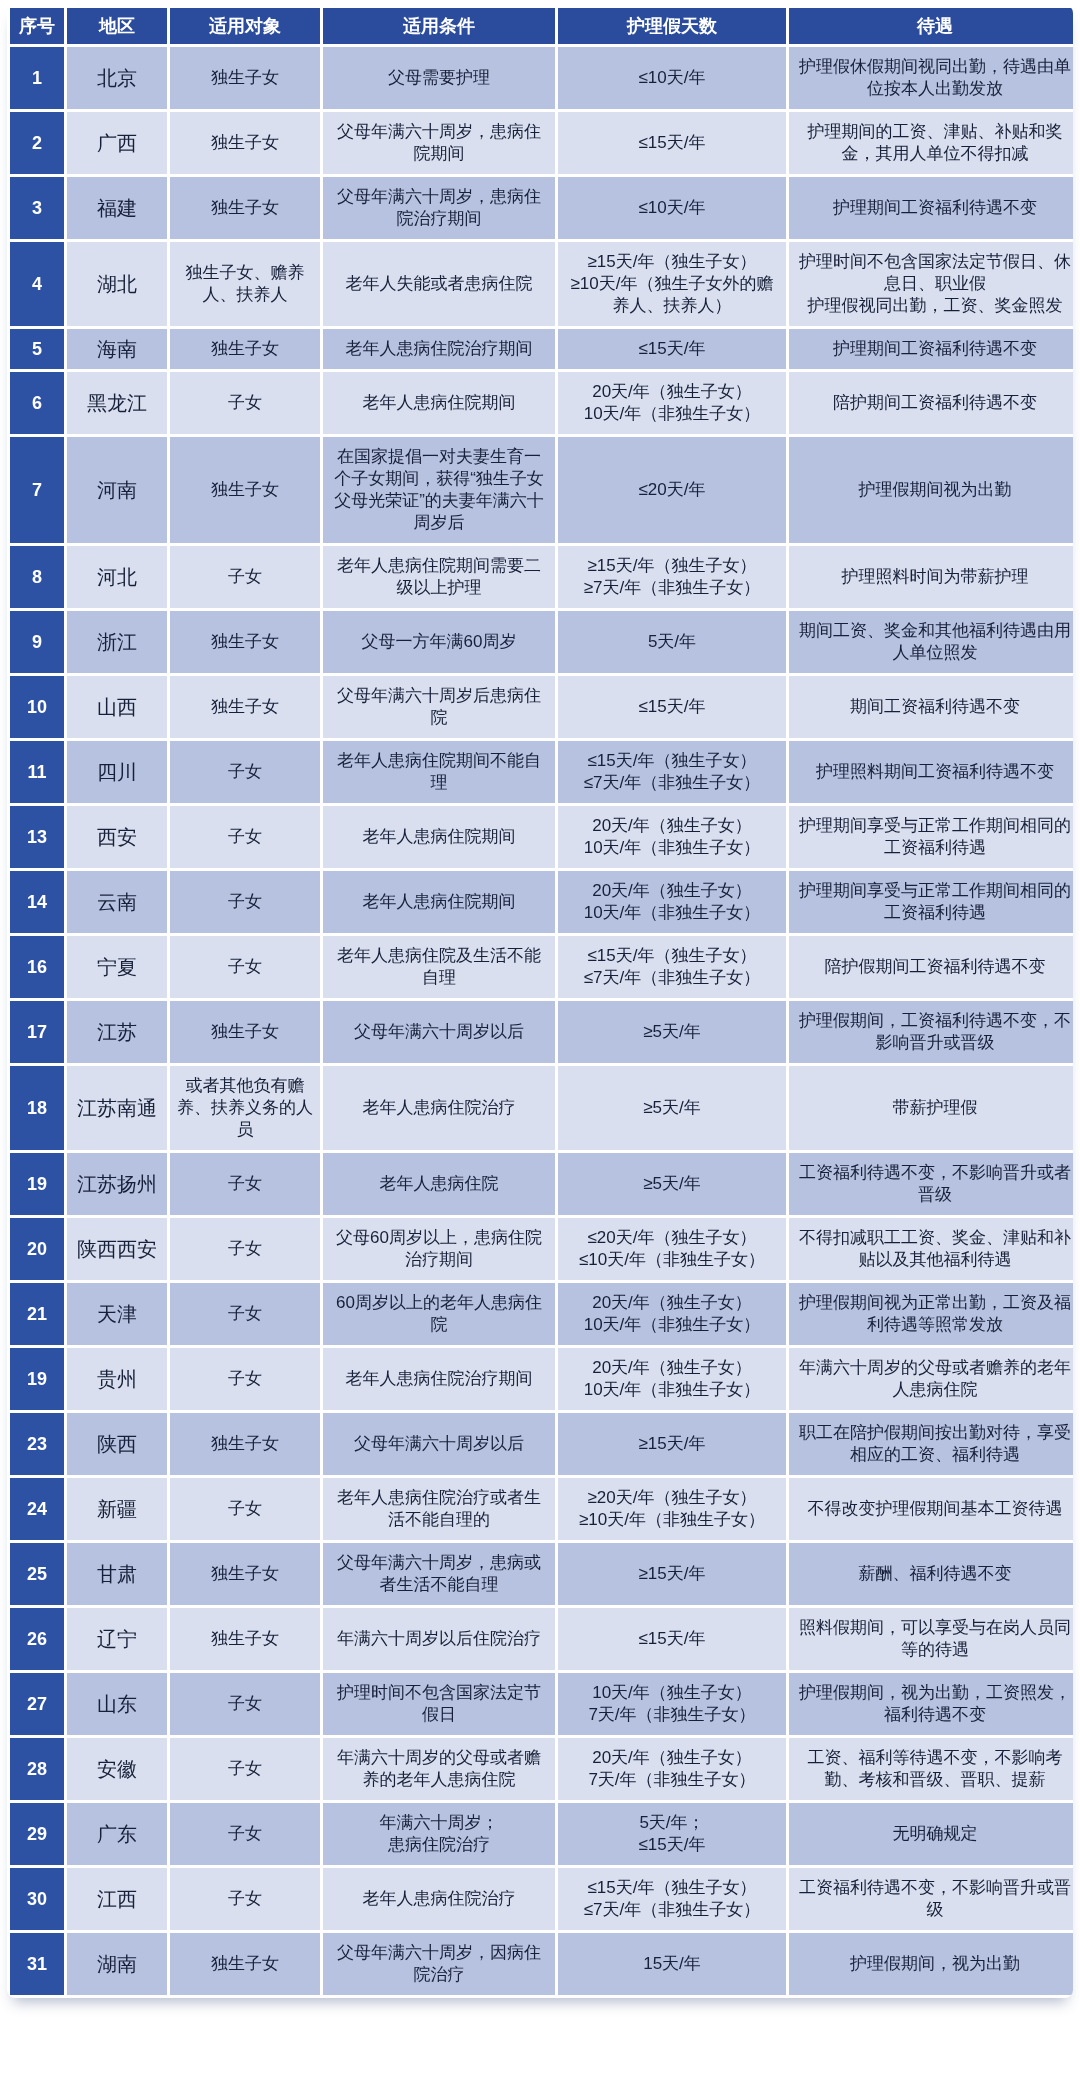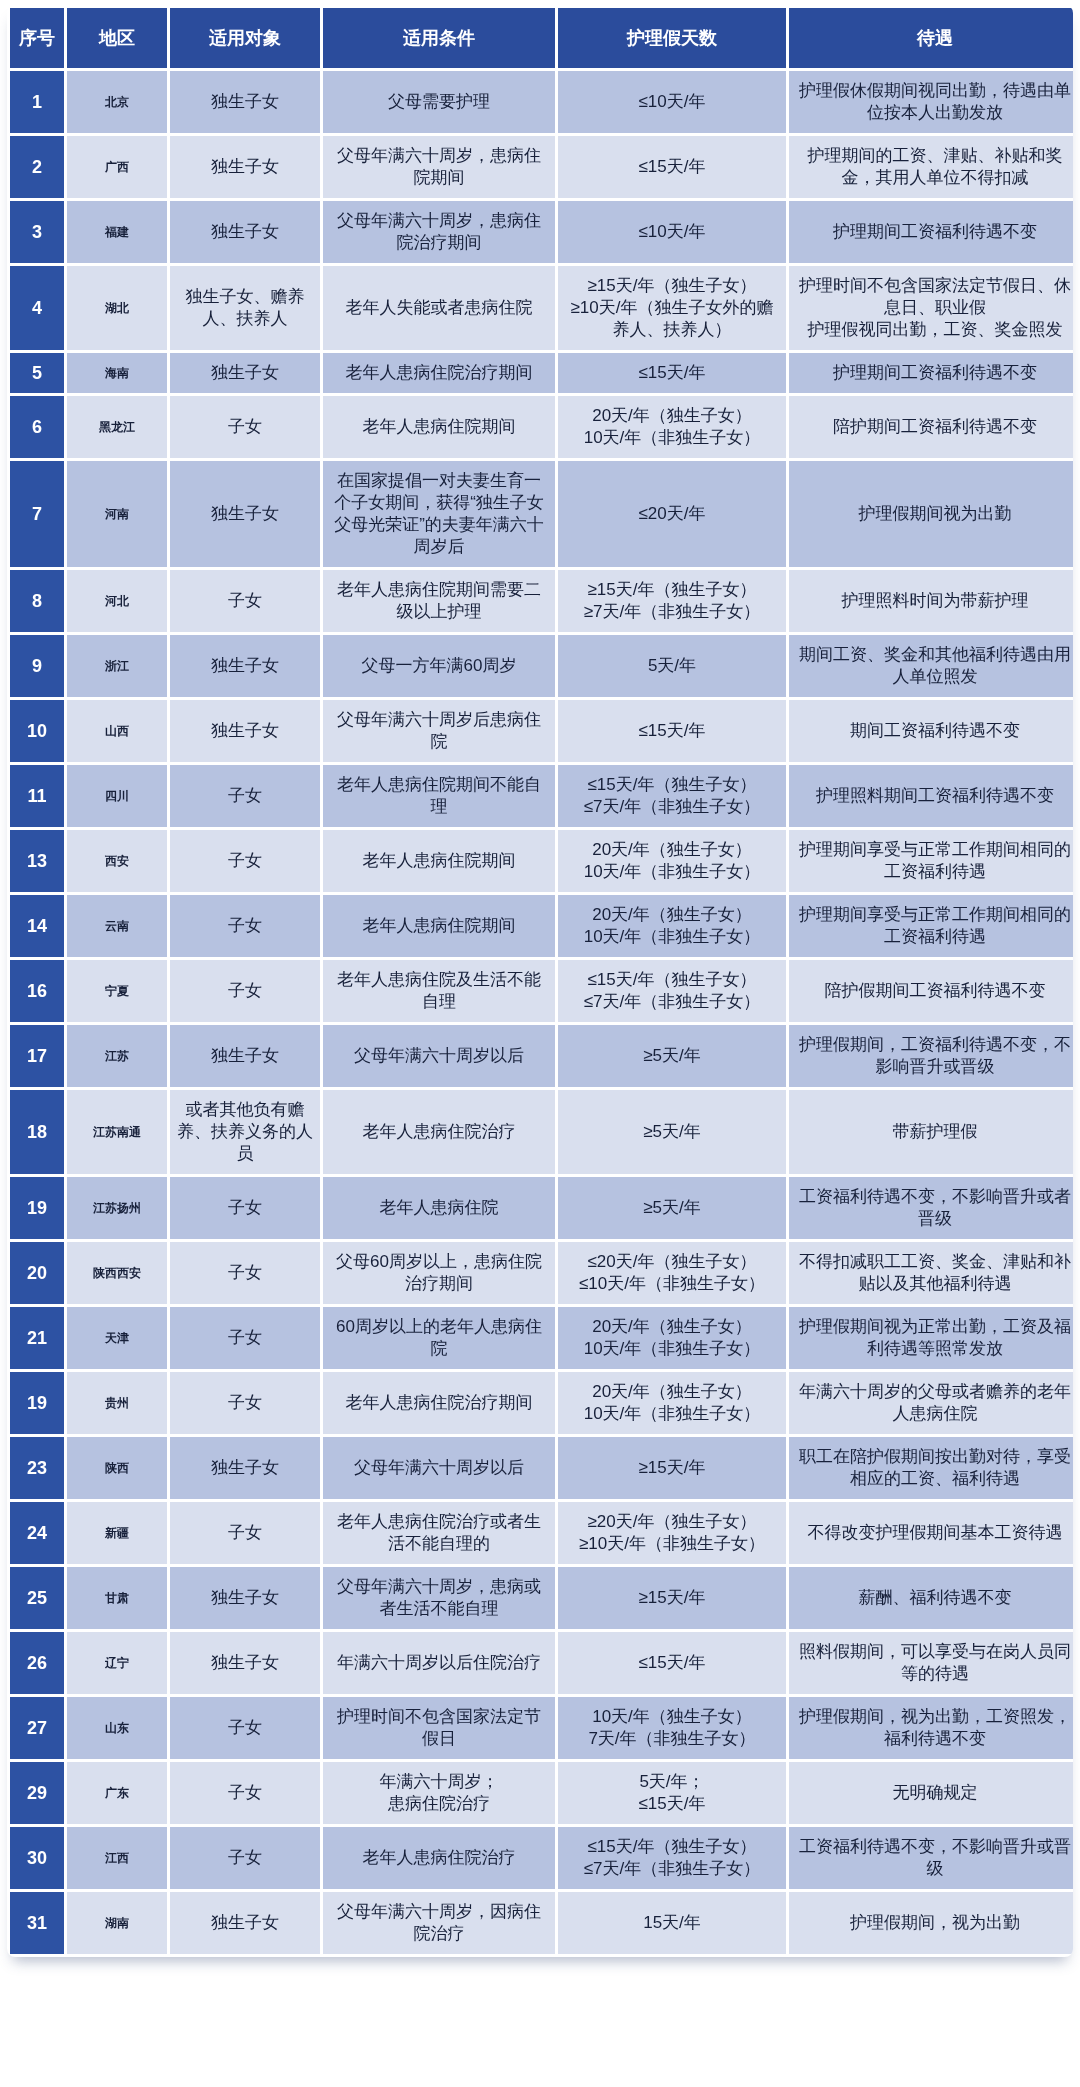--- a/index.html
+++ b/index.html
@@ -46,32 +46,32 @@
     line-height:22px;
     padding:9px 6px;
     white-space:pre-line;
     word-break:break-word;
   }
   thead th{
     background:var(--header-bg);
     color:var(--header-text);
     font-weight:bold;
     font-size:18px;
-    padding:20px 4px;
+    padding:8px 4px;
     line-height:20px;
   }
   tbody th.col-no{
     background:var(--index-bg);
     color:var(--header-text);
     font-weight:bold;
     font-size:18px;
   }
   tbody tr:nth-child(odd) td{background:var(--row-odd);}
   tbody tr:nth-child(even) td{background:var(--row-even);}
-  td.col-region{font-weight:bold;font-size:12px;}
+  td.col-region{font-weight:normal;font-size:20px;}
 </style>
 </head>
 <body>
 
 <div class="page">
   <div class="table-wrap">
     <table>
       <colgroup>
         <col class="c-no">
           <col class="c-region">
@@ -298,20 +298,29 @@
           <tr>
             <th class="col-no">27</th>
             <td class="col-region">山东</td>
             <td class="col-target">子女</td>
             <td class="col-condition">护理时间不包含国家法定节假日</td>
             <td class="col-days">10天/年（独生子女）
 7天/年（非独生子女）</td>
             <td class="col-benefit">护理假期间，视为出勤，工资照发，福利待遇不变</td>
           </tr>
           <tr>
+            <th class="col-no">28</th>
+            <td class="col-region">安徽</td>
+            <td class="col-target">子女</td>
+            <td class="col-condition">年满六十周岁的父母或者赡养的老年人患病住院</td>
+            <td class="col-days">20天/年（独生子女）
+7天/年（非独生子女）</td>
+            <td class="col-benefit">工资、福利等待遇不变，不影响考勤、考核和晋级、晋职、提薪</td>
+          </tr>
+          <tr>
             <th class="col-no">29</th>
             <td class="col-region">广东</td>
             <td class="col-target">子女</td>
             <td class="col-condition">年满六十周岁；
 患病住院治疗</td>
             <td class="col-days">5天/年；
 ≤15天/年</td>
             <td class="col-benefit">无明确规定</td>
           </tr>
           <tr>

